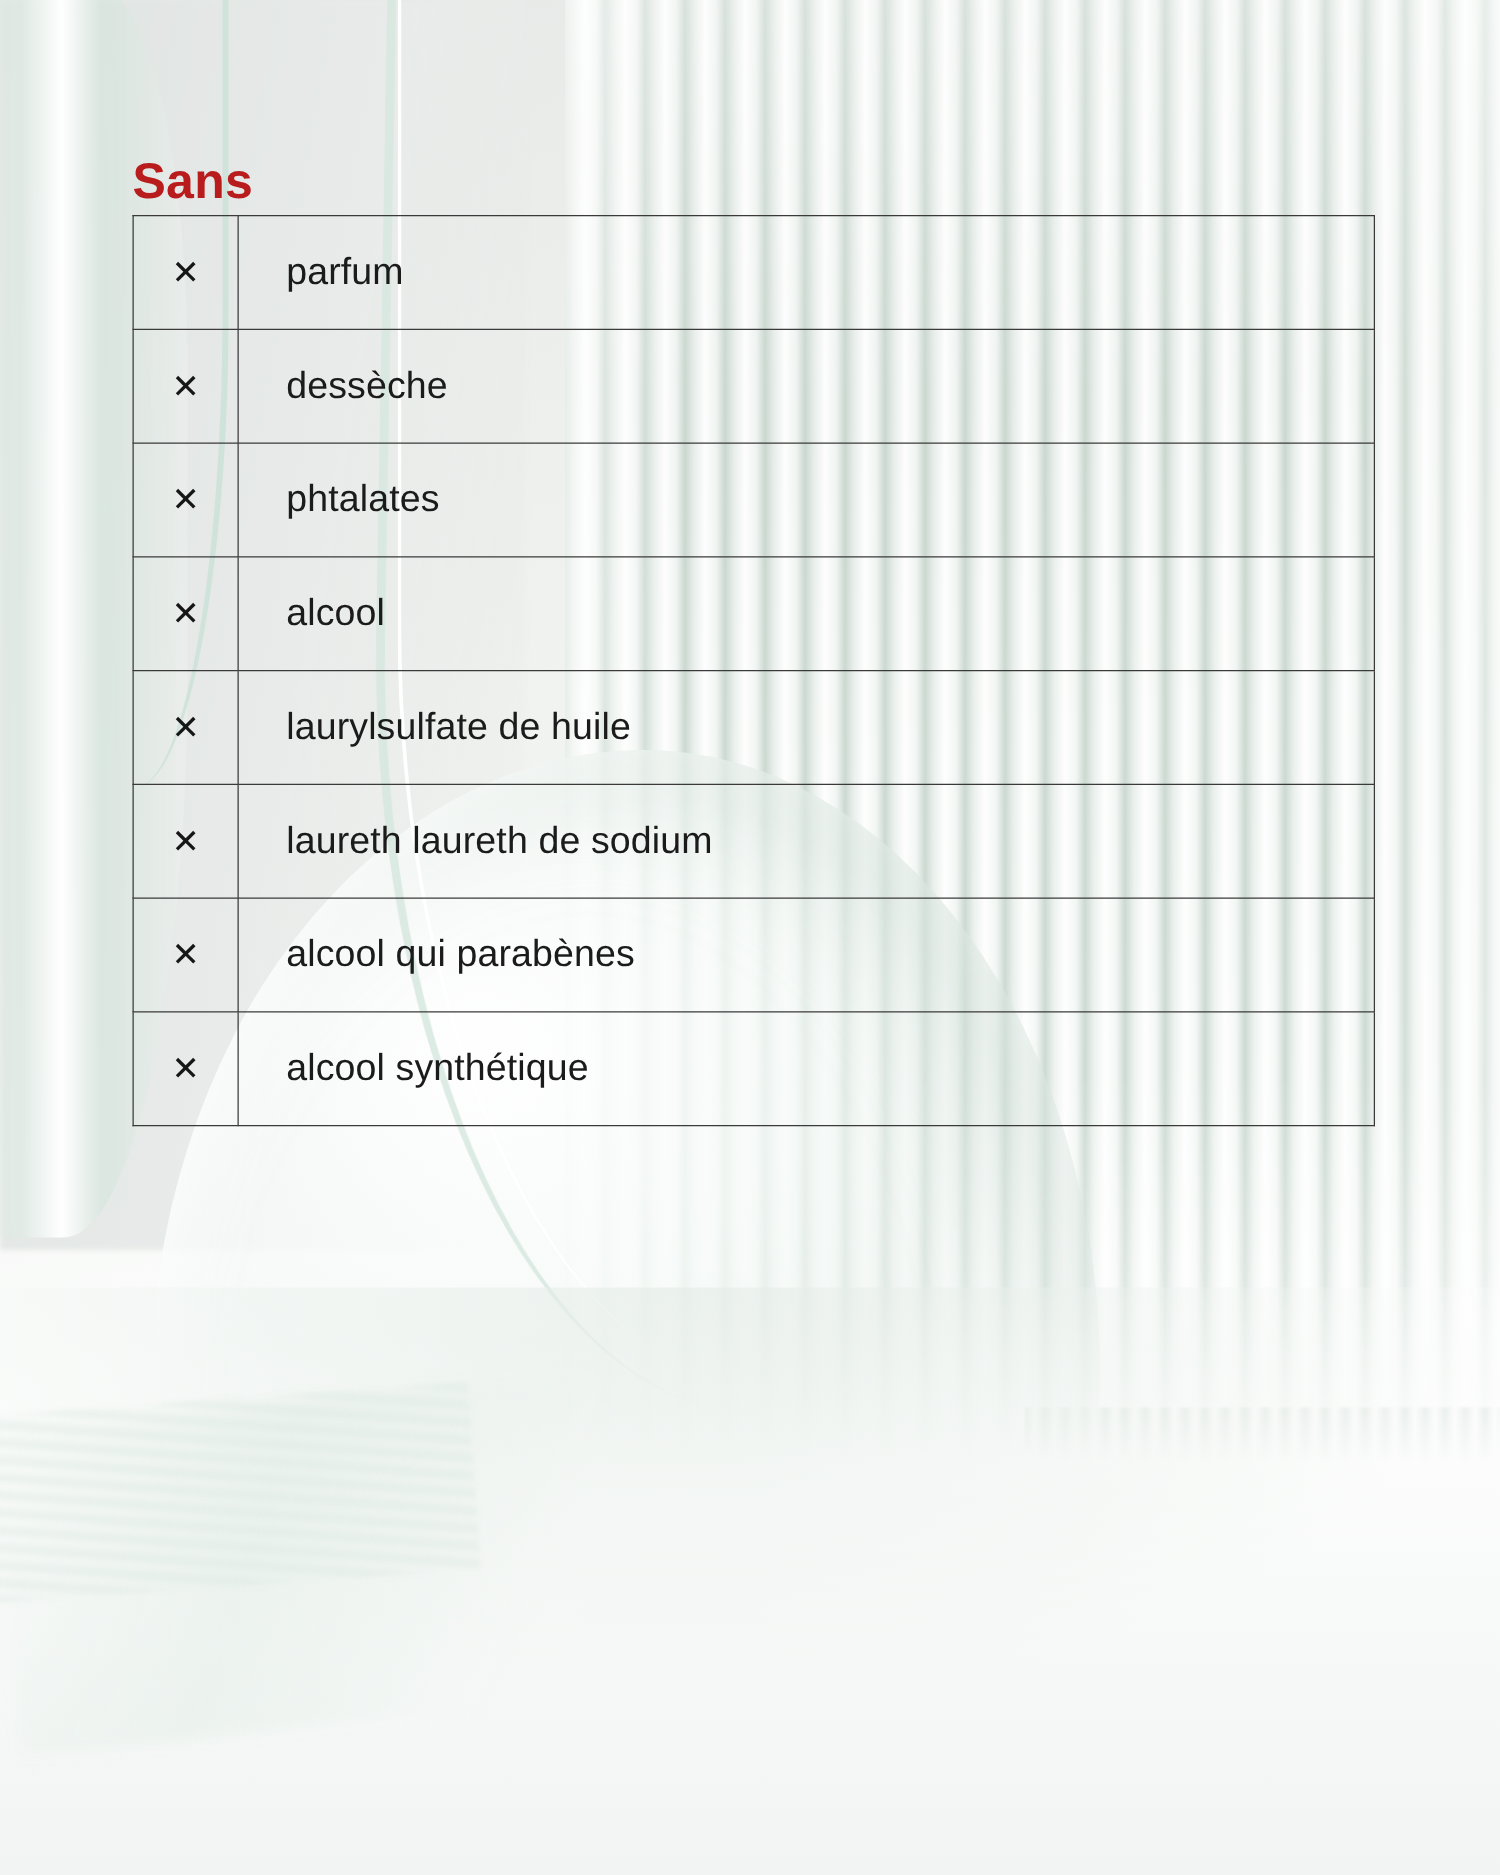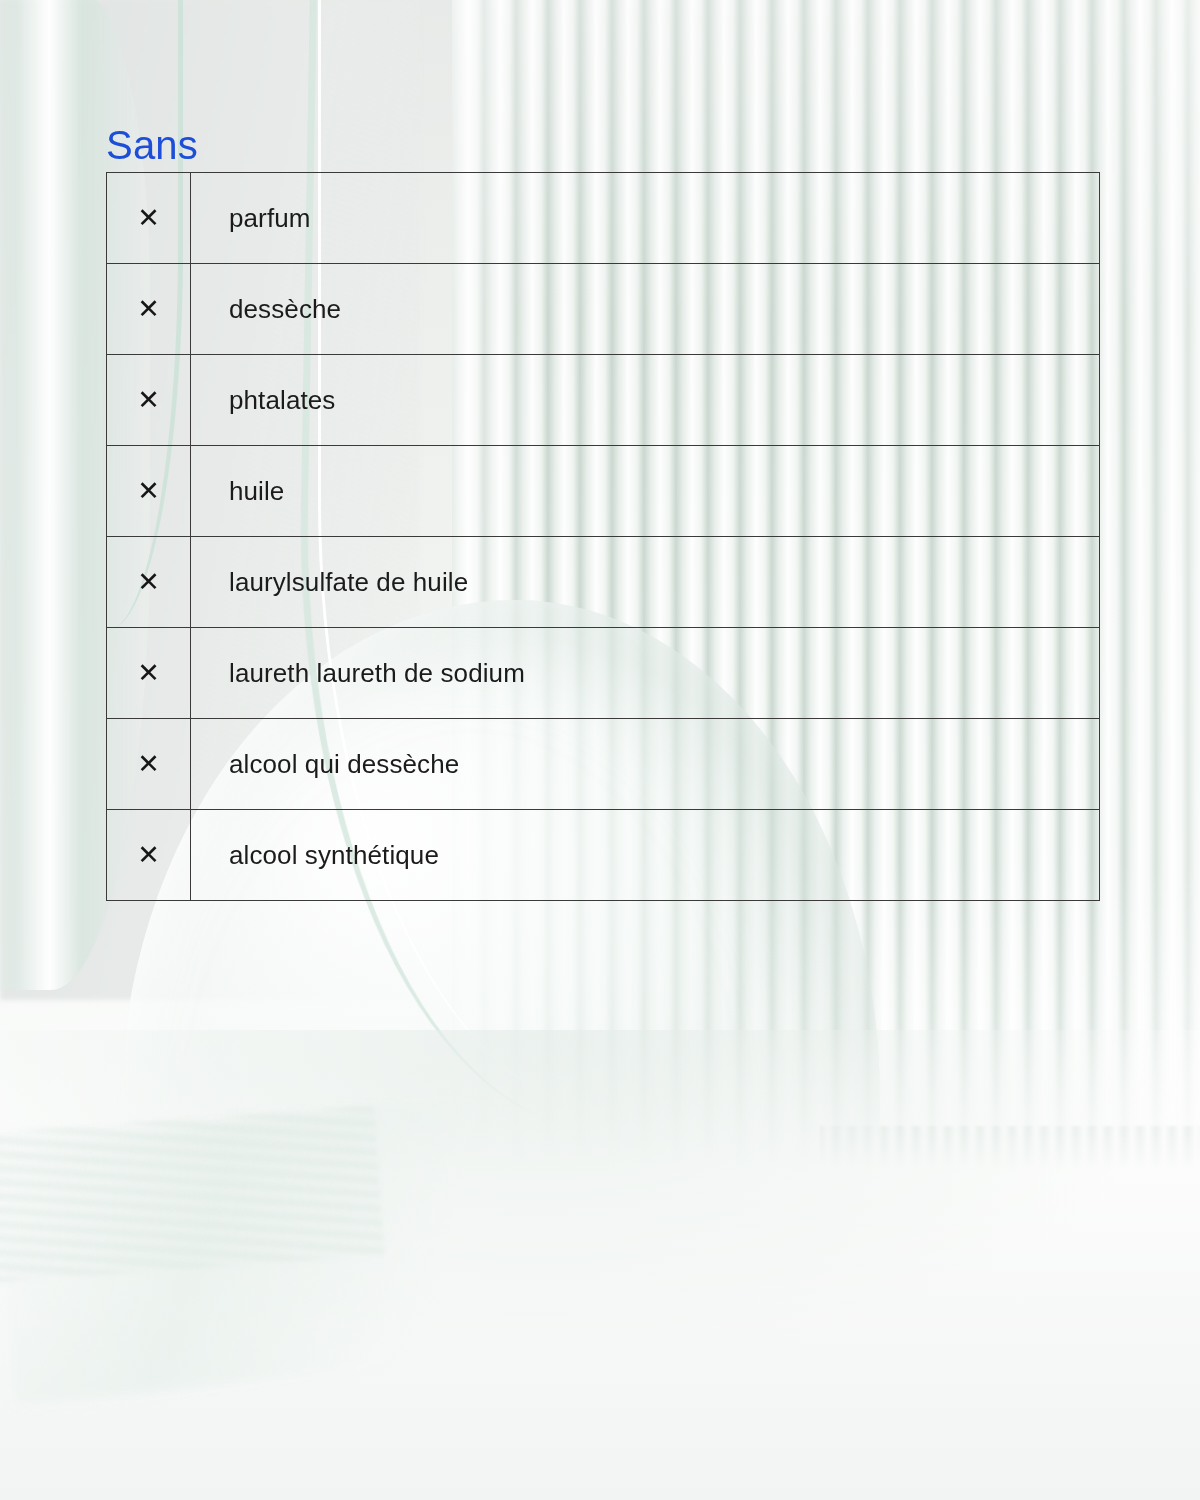--- a/index.html
+++ b/index.html
@@ -178,22 +178,22 @@
   .content {
     position: absolute;
     inset: 0;
   }
   .title {
     position: absolute;
     left: 106px;
     top: 96px;
     font-size: 40px;
     line-height: 1.1;
-    color: #1d4ed8;
-    font-weight: 400;
+    color: #b91c1c;
+    font-weight: 700;
     letter-spacing: 0.2px;
   }
 
   .ingredient-table {
     position: absolute;
     left: 106px;
     top: 172px;
     width: 994px;
     border-collapse: collapse;
     table-layout: fixed;
@@ -213,21 +213,21 @@
   .mark {
     font-size: 27px;
     color: #161616;
     line-height: 1;
     display: inline-block;
   }
   .col-label {
     padding-left: 0;
   }
   .label {
-    font-size: 26px;
+    font-size: 30px;
     color: #1b1b1b;
     padding-left: 38px;
     font-weight: 400;
     letter-spacing: 0.1px;
   }
 </style>
 </head>
 <body>
 
 <div class="bg">
@@ -278,21 +278,21 @@
         <td class="col-label">
           <span class="label">phtalates</span>
         </td>
       </tr>
 
       <tr>
         <td class="col-mark">
           <span class="mark">✕</span>
         </td>
         <td class="col-label">
-          <span class="label">huile</span>
+          <span class="label">alcool</span>
         </td>
       </tr>
 
       <tr>
         <td class="col-mark">
           <span class="mark">✕</span>
         </td>
         <td class="col-label">
           <span class="label">laurylsulfate de huile</span>
         </td>
@@ -305,21 +305,21 @@
         <td class="col-label">
           <span class="label">laureth laureth de sodium</span>
         </td>
       </tr>
 
       <tr>
         <td class="col-mark">
           <span class="mark">✕</span>
         </td>
         <td class="col-label">
-          <span class="label">alcool qui dessèche</span>
+          <span class="label">alcool qui parabènes</span>
         </td>
       </tr>
 
       <tr>
         <td class="col-mark">
           <span class="mark">✕</span>
         </td>
         <td class="col-label">
           <span class="label">alcool synthétique</span>
         </td>

